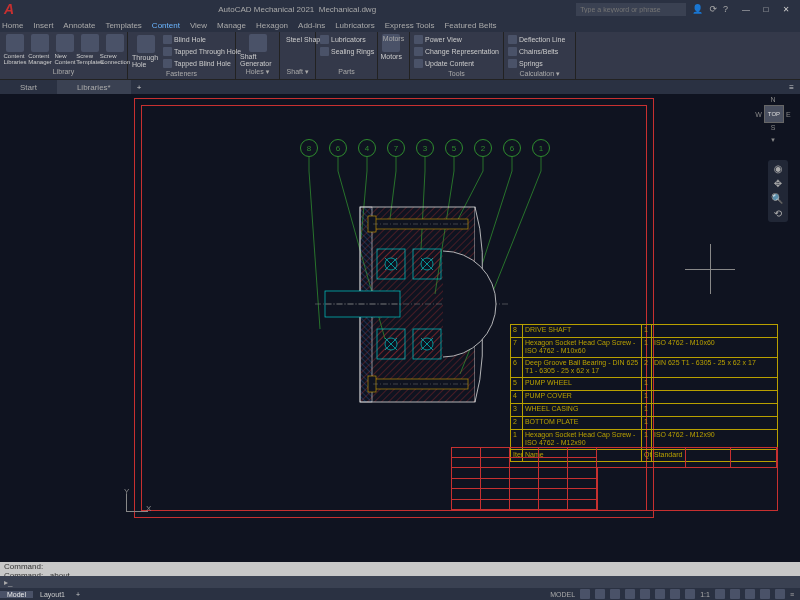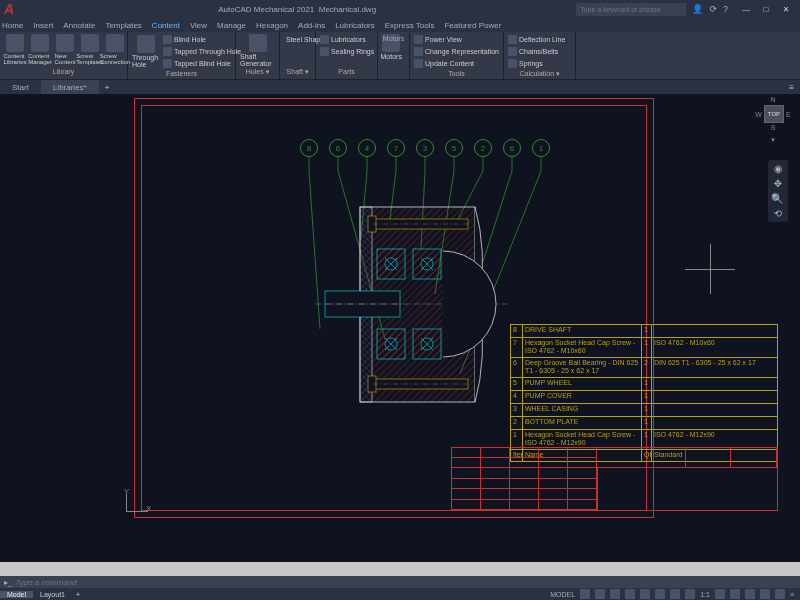--- a/index.html
+++ b/index.html
@@ -26,21 +26,21 @@
   .panel-label { text-align: center; font-size: 7px; color: #aaa; height: 10px; line-height: 10px; }
   .panel-row { display: flex; gap: 3px; }
   .rib-btn { display: flex; flex-direction: column; align-items: center; justify-content: center; font-size: 7px; color: #ccc; cursor: pointer; min-width: 28px; }
   .rib-btn .ico { width: 18px; height: 18px; background: #4a5268; border-radius: 2px; margin-bottom: 1px; }
   .rib-small { display: flex; align-items: center; gap: 2px; font-size: 7px; color: #ccc; cursor: pointer; height: 11px; white-space: nowrap; }
   .rib-small .sico { width: 9px; height: 9px; background: #4a5268; border-radius: 1px; }
   .rib-col { display: flex; flex-direction: column; gap: 1px; }
   
   
   .doctabs { height: 14px; background: #2a3142; display: flex; align-items: center; font-size: 8px; }
-  .doctab { padding: 0 12px; color: #aaa; cursor: pointer; height: 100%; display: flex; align-items: center; }
+  .doctab { padding: 0 20px; color: #aaa; cursor: pointer; height: 100%; display: flex; align-items: center; }
   .doctab.active { background: #3a4152; }
   
   
   .viewlabel { position: absolute; top: 98px; left: 6px; font-size: 7px; color: #888; }
   
   
   .canvas { position: absolute; top: 94px; left: 0; right: 0; bottom: 38px; background: #0f1320; }
   
   .frame-outer { position: absolute; left: 134px; top: 4px; width: 520px; height: 420px; border: 1px solid #c73030; }
   .frame-inner { position: absolute; left: 6px; top: 6px; right: 6px; bottom: 6px; border: 1px solid #c73030; }
@@ -140,21 +140,21 @@
     <span>Insert</span>
     <span>Annotate</span>
     <span>Templates</span>
     <span class="active">Content</span>
     <span>View</span>
     <span>Manage</span>
     <span>Hexagon</span>
     <span>Add-ins</span>
     <span>Lubricators</span>
     <span>Express Tools</span>
-    <span>Featured Power</span>
+    <span>Featured Belts</span>
   </div>
 
 <div class="ribbon">
   <div class="ribbon-panel" style="width:128px">
     <div class="panel-row" id="p-library">
         <div class="rib-btn" style="min-width: 22px;">
           <div class="ico"></div>
           <span style="font-size:6px;line-height:1">Content<br>Libraries</span>
         </div>
         <div class="rib-btn" style="min-width: 22px;">
@@ -511,23 +511,26 @@
 </div>
 
 <div class="navbar">
   <span>◉</span>
   <span>✥</span>
   <span>🔍</span>
   <span>⟲</span>
 </div>
 
 <div class="cmd-area">
+  <div class="cmd-hist">
+    <div>Command:</div>
+    <div>Command: _about</div>
+  </div>
   <div class="cmd-input-row">
     <span class="chev">▸_</span>
-    <input class="cmd-input" placeholder="Type a command" style="">
   </div>
 </div>
 
 <div class="status">
   <div class="status-tabs">
     <div class="status-tab active">Model</div>
     <div class="status-tab">Layout1</div>
     <span style="padding:0 4px">+</span>
   </div>
   <div class="status-right">

